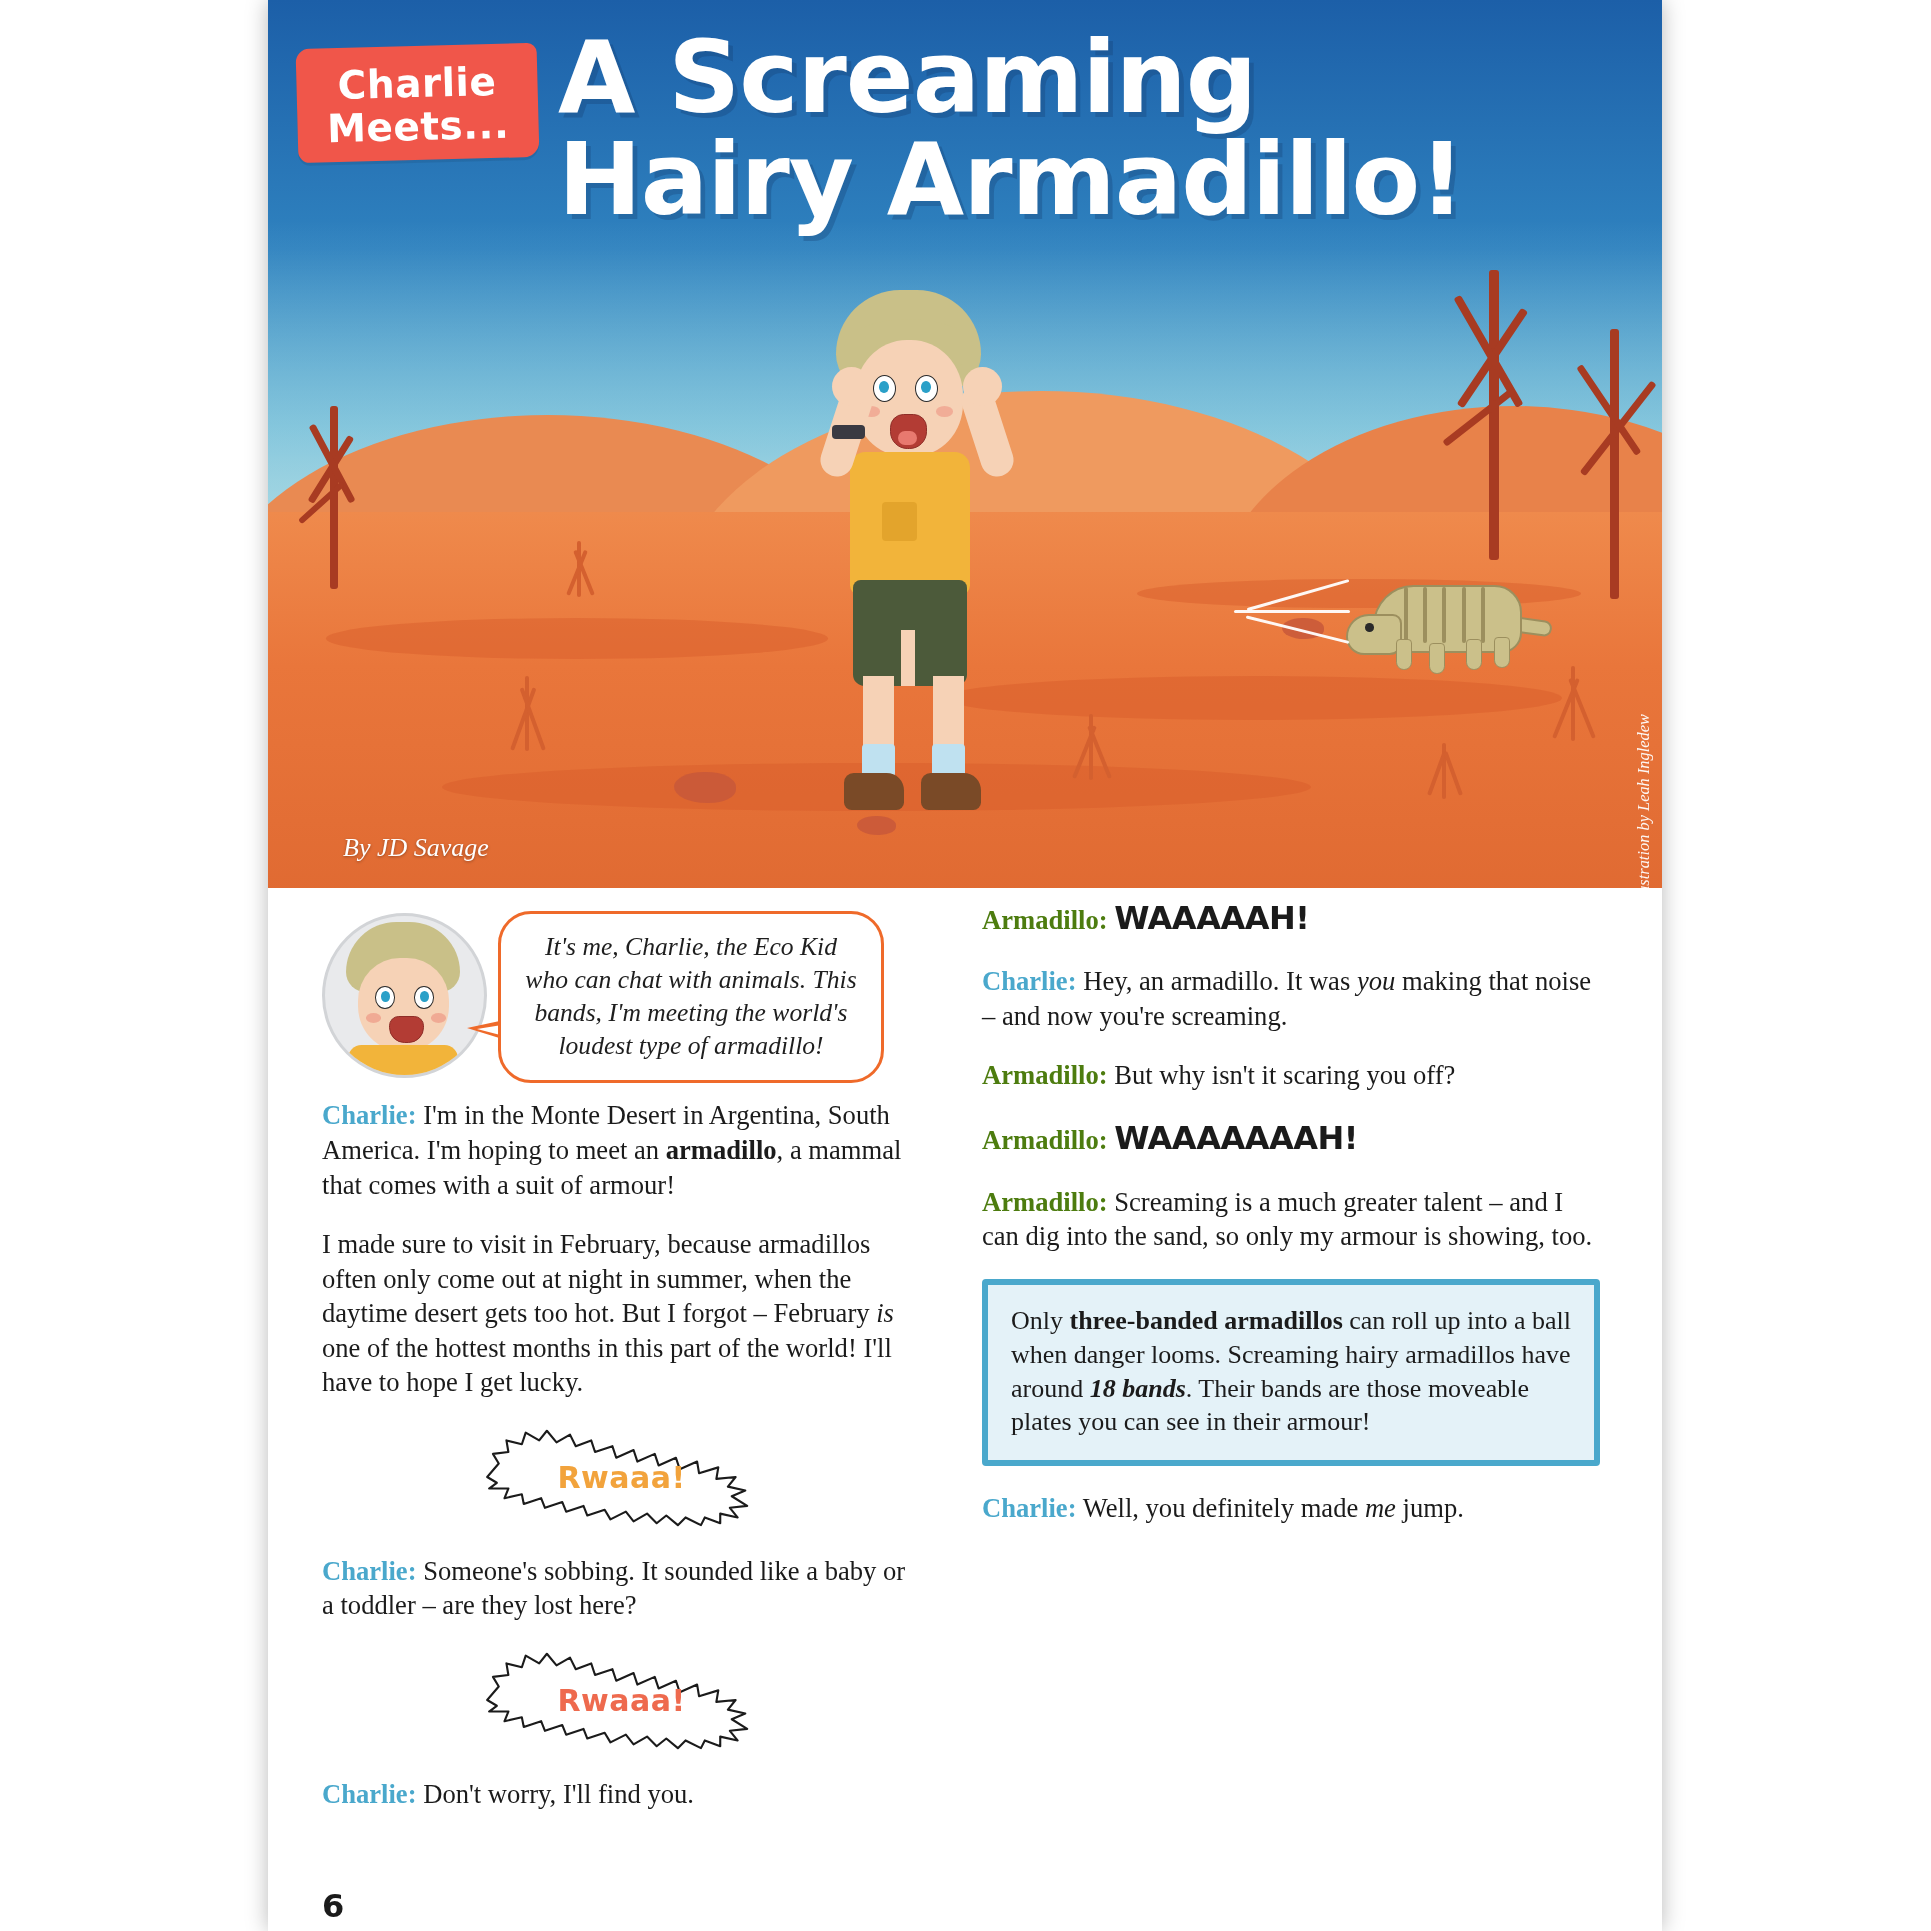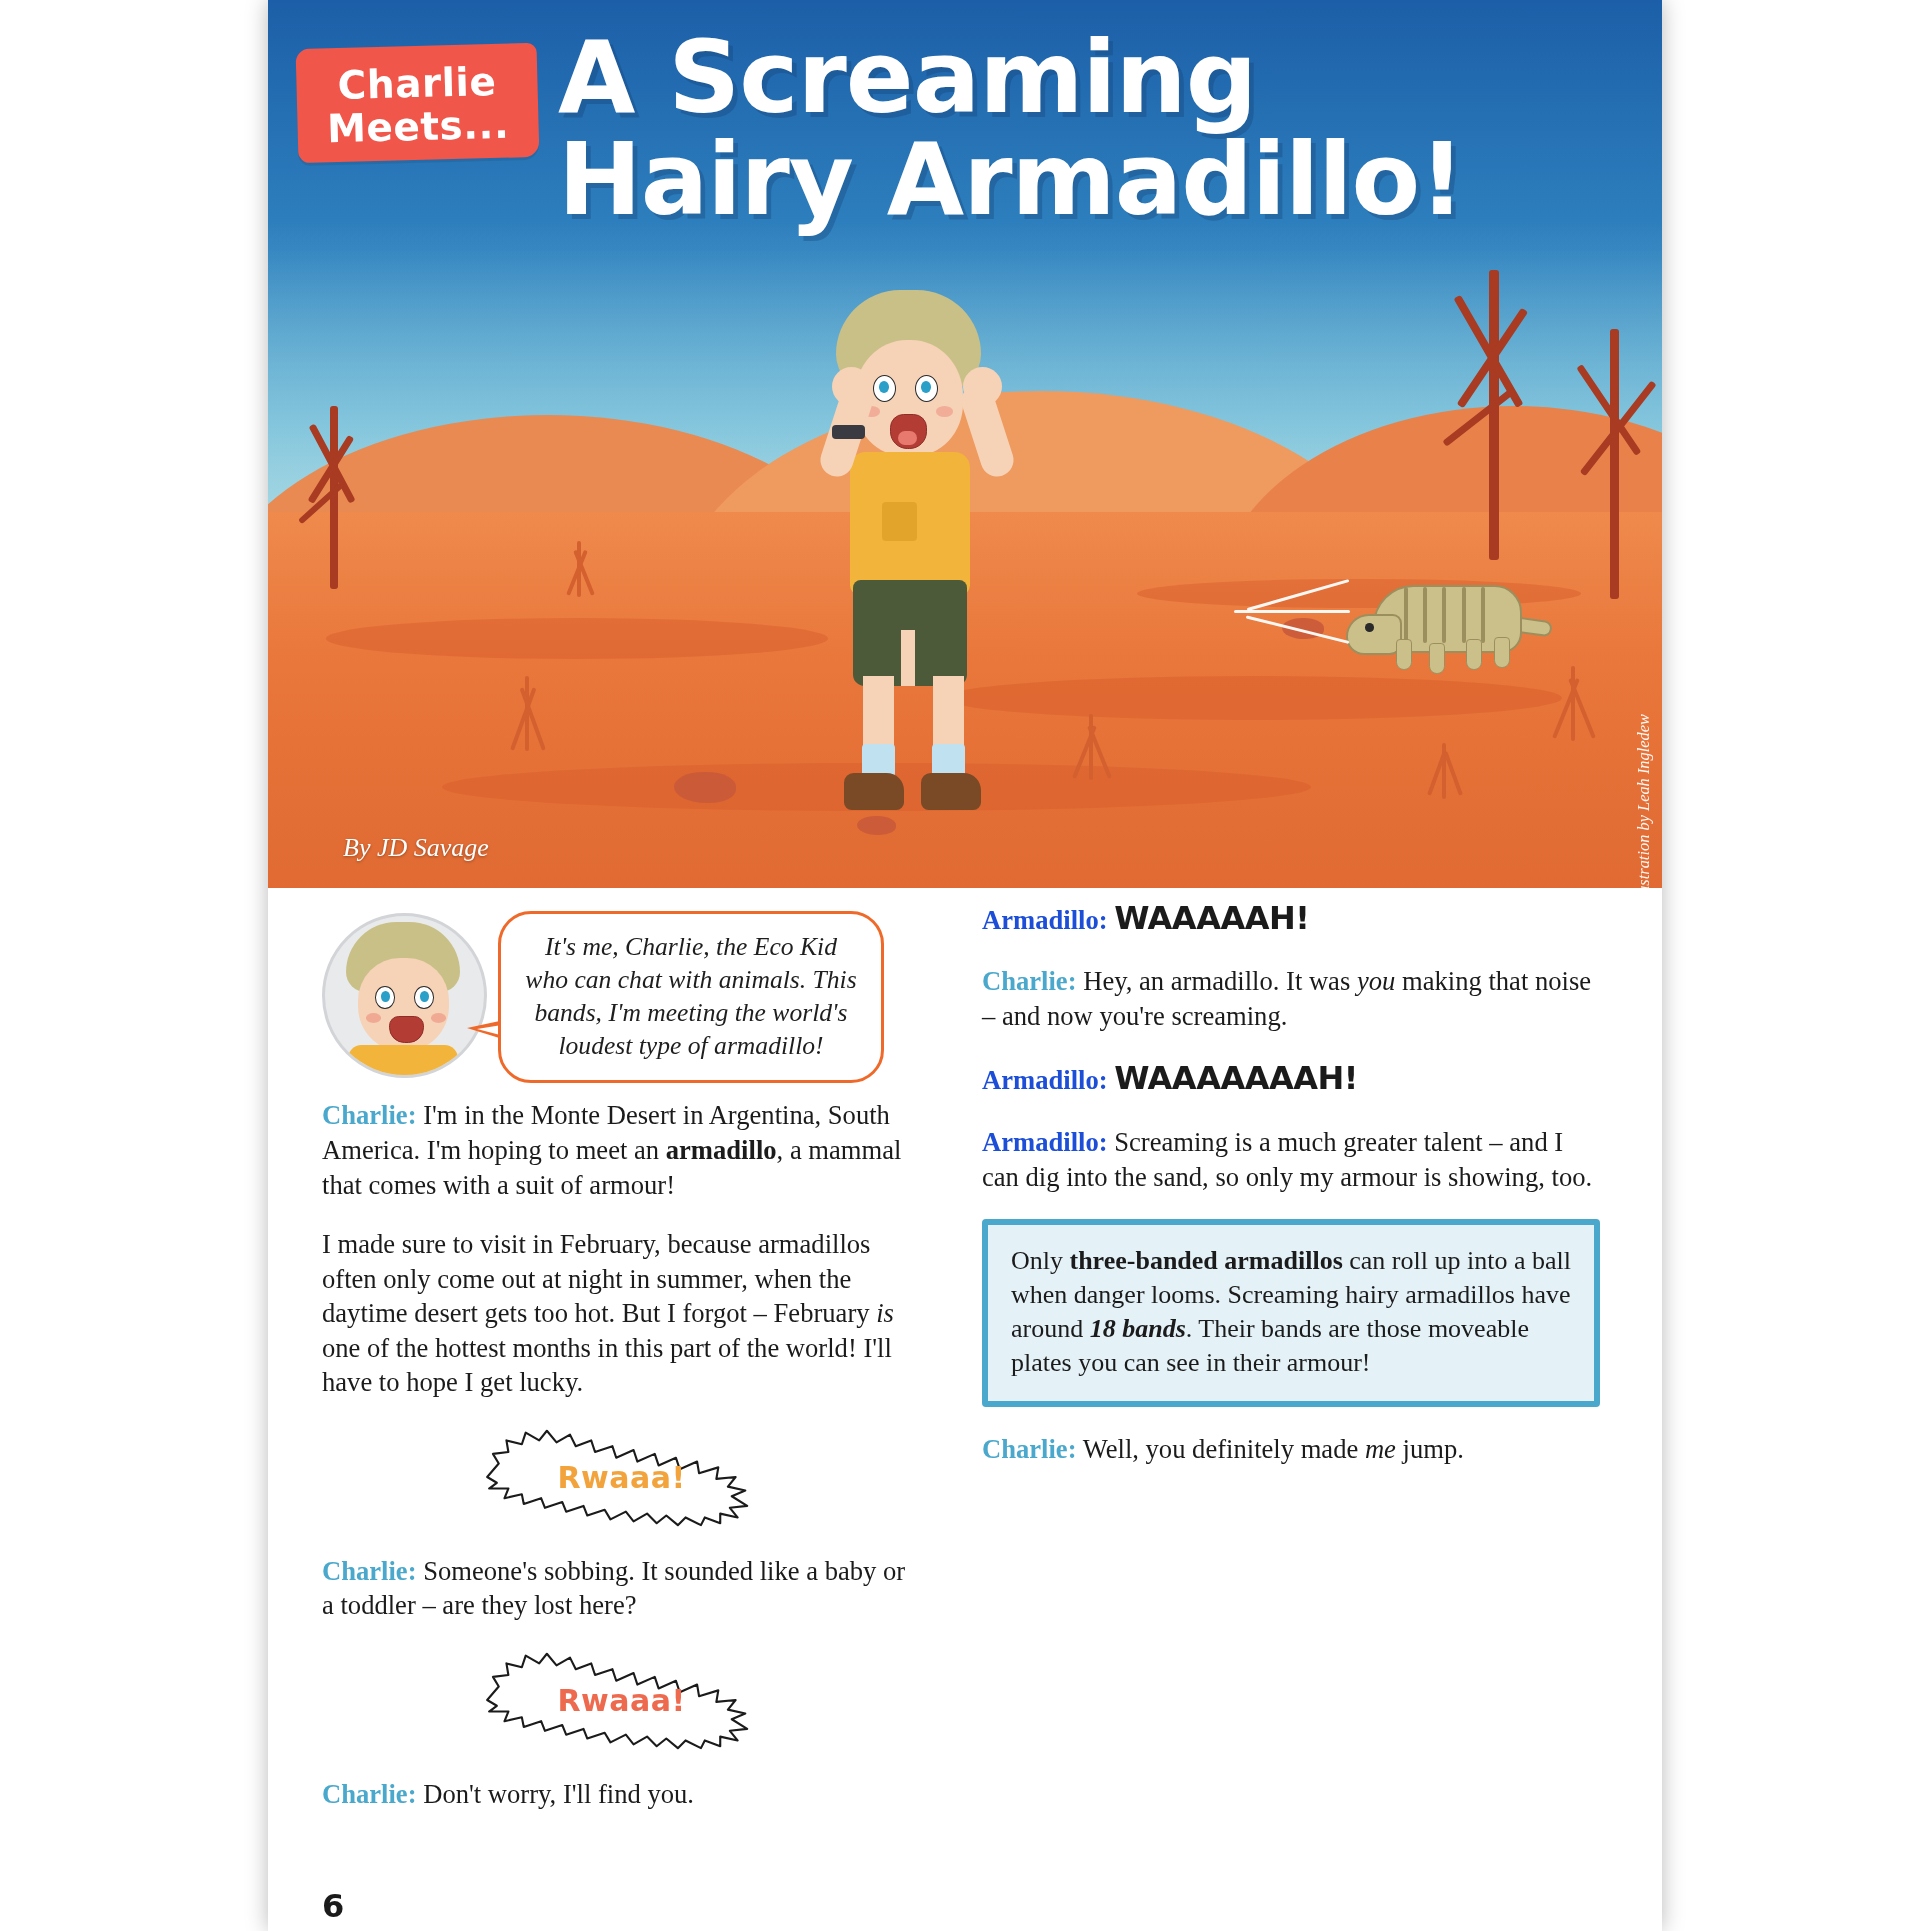--- a/index.html
+++ b/index.html
@@ -218,21 +218,21 @@
   }
 
   p.dlg {
     font-size: 26.6px;
     line-height: 1.30;
     color: #1b1b1b;
     margin: 0 0 25px 0;
   }
   p.dlg:last-child { margin-bottom: 0; }
   .spk-charlie { color: #4aa8cc; font-weight: bold; }
-  .spk-arm { color: #1d4ed8; font-weight: bold; }
+  .spk-arm { color: #4d7c0f; font-weight: bold; }
   .scream { font-family: "DejaVu Sans", sans-serif; font-weight: bold; font-size: 32px; letter-spacing: -0.5px; }
   .b { font-weight: bold; }
   .i { font-style: italic; }
 
   
   .jag {
     position: relative; width: 286px; height: 104px; margin: 9.7px auto 25px auto;
   }
   .jag svg { position: absolute; left: 0; top: 0; }
   .jag span {
@@ -429,20 +429,21 @@
 
       <p class="dlg"><span class="spk-charlie">Charlie:</span><span> Don't worry, I'll find you.</span></p>
     </div>
 
     <div class="col-right">
 
       <p class="dlg"><span class="spk-arm">Armadillo:</span>&nbsp;<span class="scream">WAAAAAH!</span></p>
 
       <p class="dlg"><span class="spk-charlie">Charlie:</span><span> Hey, an armadillo. It was </span><span class="i">you</span><span> making that noise – and now you're screaming.</span></p>
 
+      <p class="dlg"><span class="spk-arm">Armadillo:</span><span> But why isn't it scaring you off?</span></p>
 
 
       <p class="dlg"><span class="spk-arm">Armadillo:</span>&nbsp;<span class="scream">WAAAAAAAH!</span></p>
 
 
       <p class="dlg"><span class="spk-arm">Armadillo:</span><span> Screaming is a much greater talent – and I can dig into the sand, so only my armour is showing, too.</span></p>
 
       <div class="factbox"><span>Only </span><span class="b">three-banded armadillos</span><span> can roll up into a ball when danger looms. Screaming hairy armadillos have around </span><span class="i-b">18 bands</span><span>. Their bands are those moveable plates you can see in their armour!</span></div>
 
       <p class="dlg"><span class="spk-charlie">Charlie:</span><span> Well, you definitely made </span><span class="i">me</span><span> jump.</span></p>

